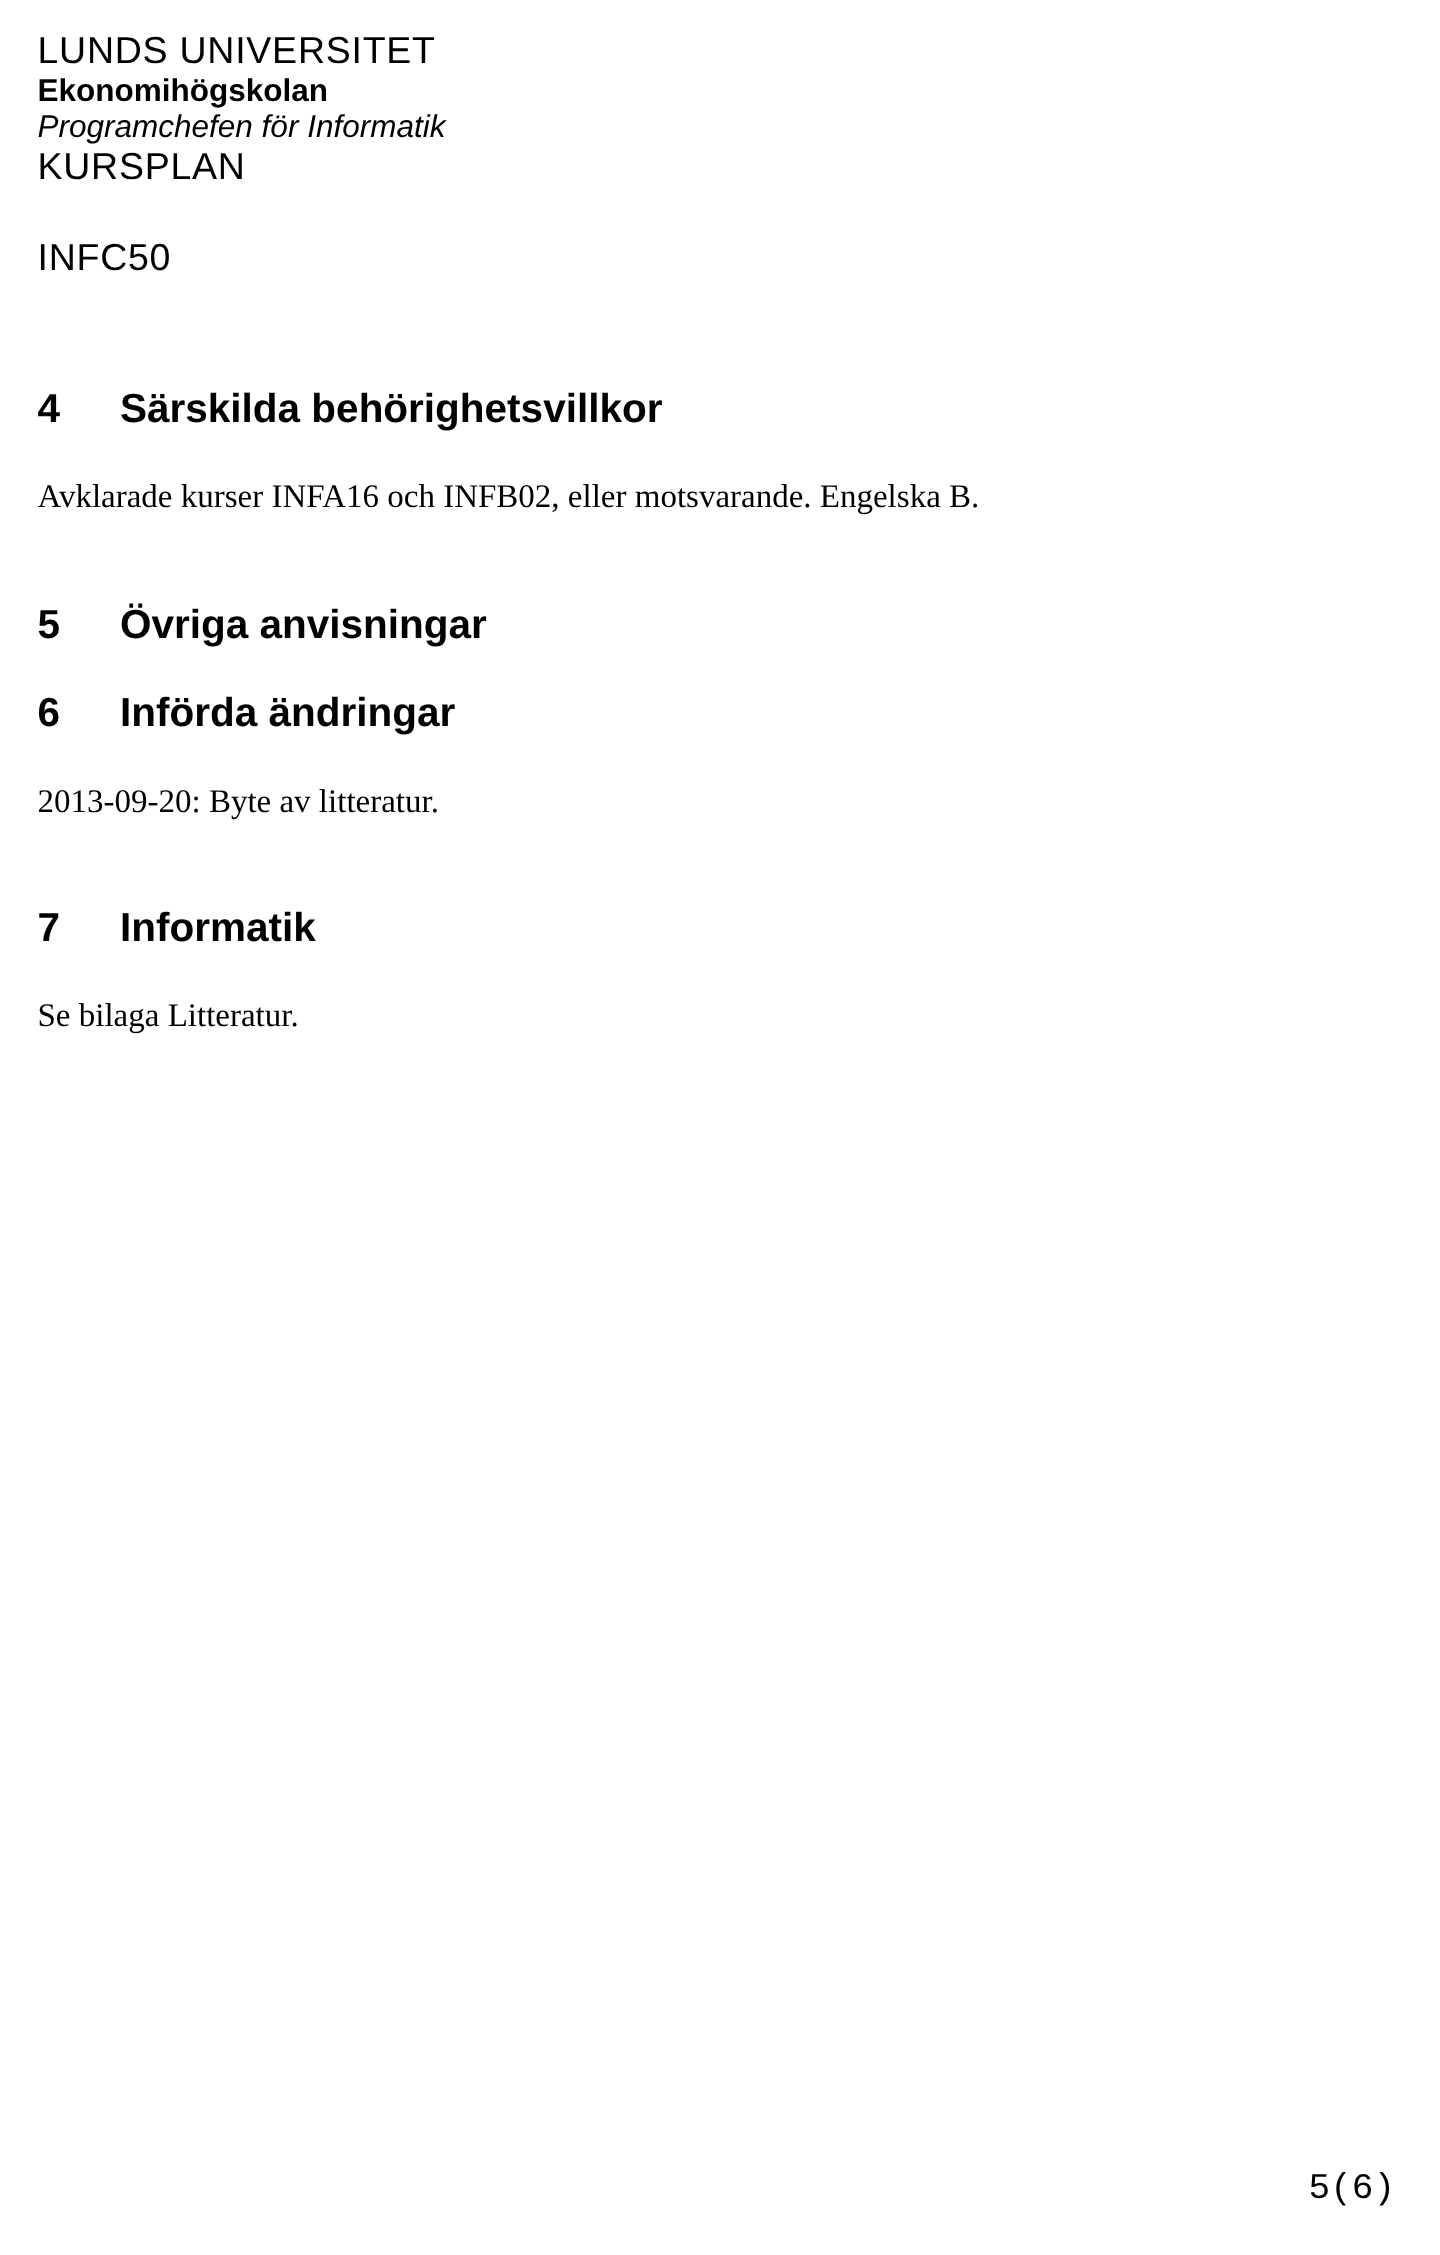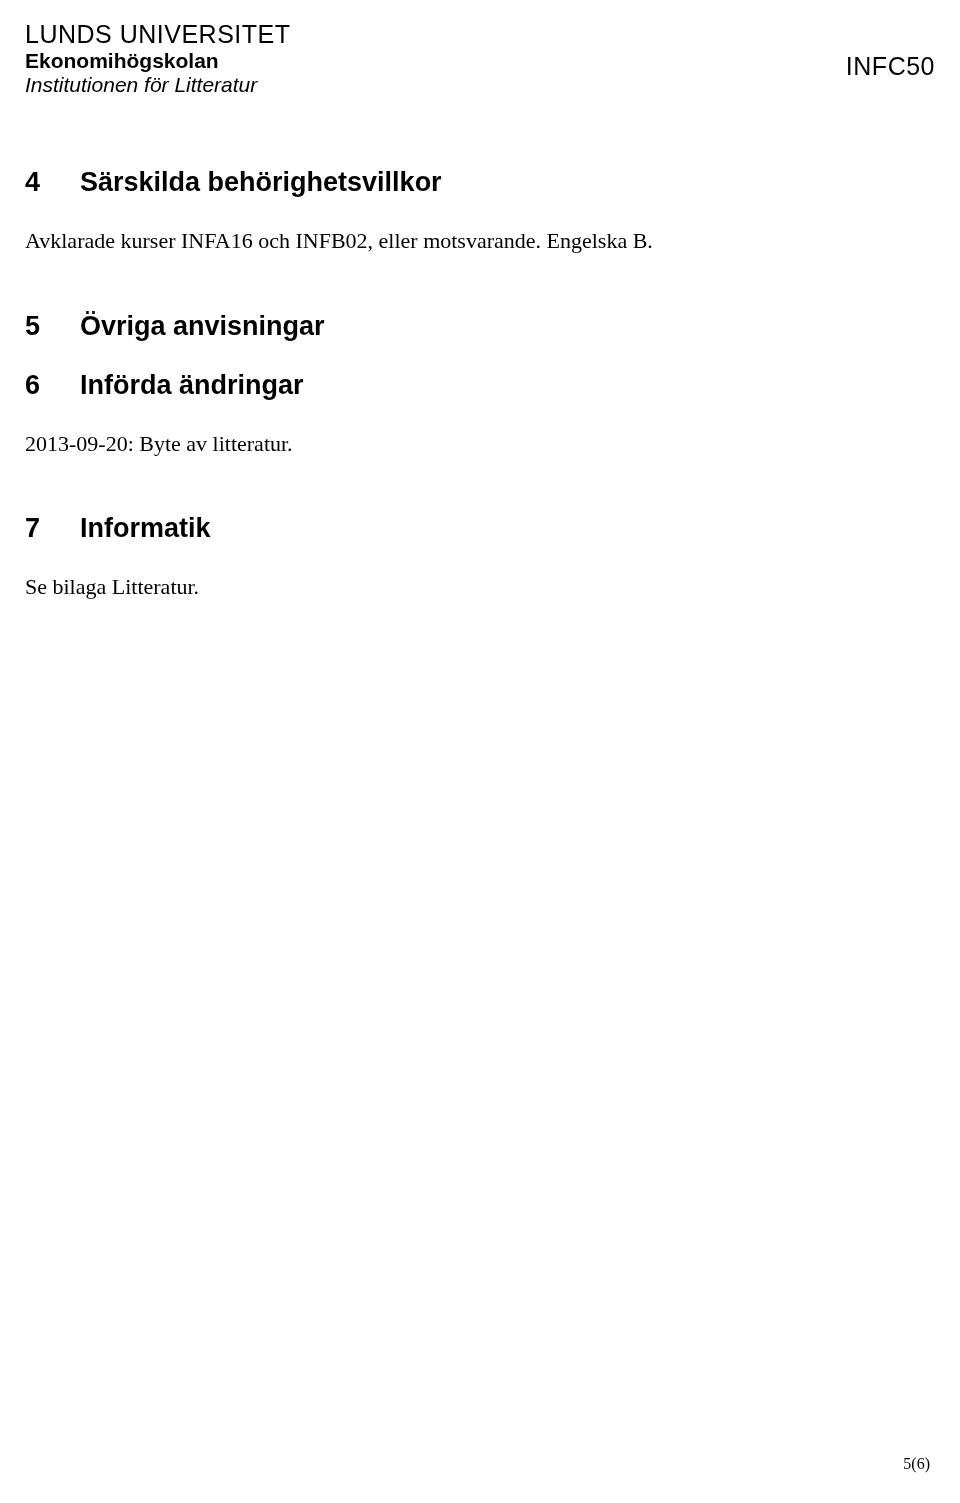--- a/index.html
+++ b/index.html
@@ -14,20 +14,21 @@
       font-family: Arial, Helvetica, sans-serif;
       color: #000000;
       position: relative;
       padding: 20px 25px 30px 25px;
     }
     .header {
       display: flex;
       justify-content: space-between;
       align-items: flex-start;
       margin-bottom: 6px;
+      flex-direction: column;
     }
     .header-left {
       text-align: left;
     }
     .header-center {
       text-align: center;
       flex: 1;
     }
     .header-right {
       text-align: right;
@@ -68,32 +69,35 @@
       font-family: Liberation Serif, serif;
       font-size: 22px;
       line-height: 1.35;
       margin-bottom: 55px;
       padding-left: 0;
     }
     .page-number {
       position: absolute;
       bottom: 30px;
       right: 30px;
-      font-family: Liberation Serif, serif;
-      font-size: 16px;
+      font-family: Liberation Mono, monospace;
+      font-size: 24px;
     }
   </style>
 </head>
 <body>
 
 <div class="header">
   <div class="header-left">
     <div class="header-title">LUNDS UNIVERSITET</div>
     <div class="header-sub1">Ekonomihögskolan</div>
-    <div class="header-sub2">Institutionen för Litteratur</div>
+    <div class="header-sub2">Programchefen för Informatik</div>
+  </div>
+  <div class="header-center">
+    <div class="header-title">KURSPLAN</div>
   </div>
   <div class="header-right">
     <div class="header-title">INFC50</div>
   </div>
 </div>
 
 <div class="content">
 
   <div class="section-heading">
     <span class="section-number">4</span>

